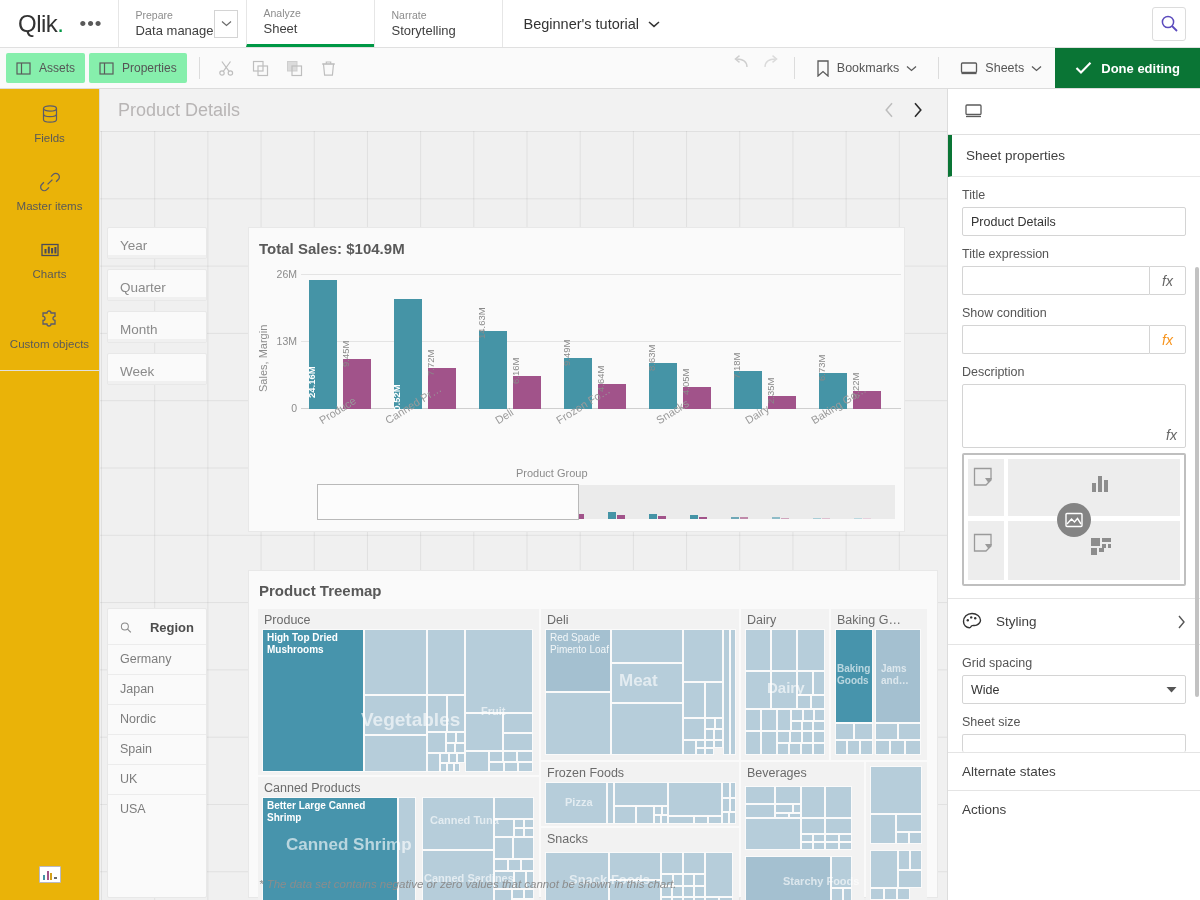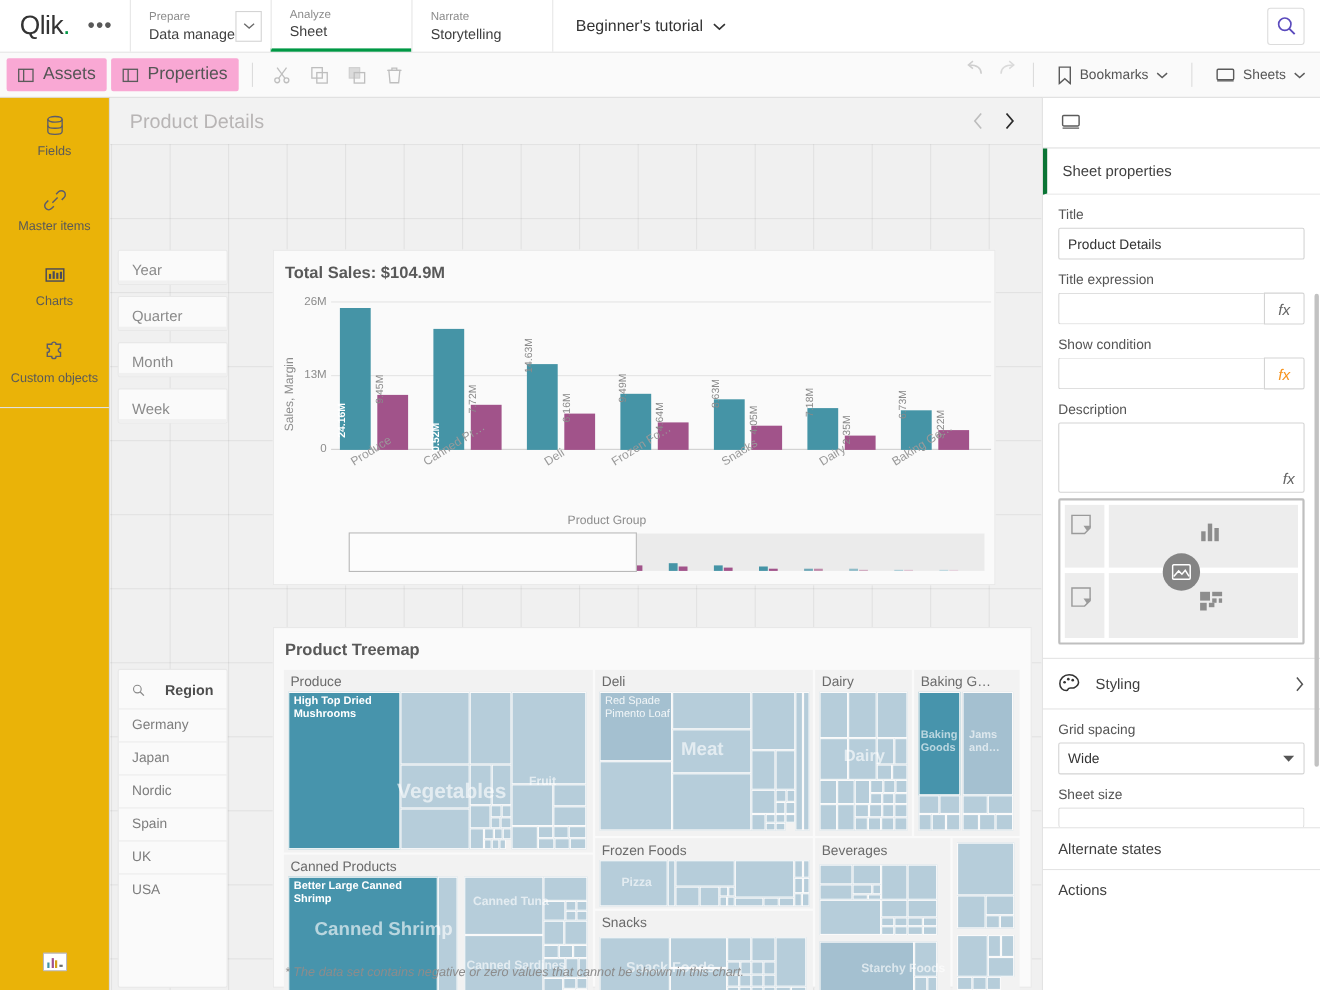--- a/index.html
+++ b/index.html
@@ -53,22 +53,22 @@
 
   
   .toolbar {
     position: absolute; left: 0; top: 48px; width: 1200px; height: 41px;
     background: #fafafa; border-bottom: 1px solid #dcdcdc;
     display: flex; align-items: stretch;
   }
   .tb-left { display: flex; align-items: center; padding-left: 6px; gap: 4px; }
   .tb-toggle {
     display: flex; align-items: center; gap: 8px; height: 30px; padding: 0 10px;
-    background: #f9a8d4; border-radius: 2px; cursor: pointer;
-    font-size: 16px; color: #555;
+    background: #86efac; border-radius: 2px; cursor: pointer;
+    font-size: 12px; color: #555;
   }
   .tb-divider { width: 1px; height: 22px; background: #dcdcdc; margin: 0 8px; align-self: center; }
   .tb-icon {
     width: 30px; height: 30px; display: flex; align-items: center; justify-content: center;
     cursor: pointer; opacity: .45;
   }
   .tb-spacer { flex: 1; }
   .tb-right { display: flex; align-items: stretch; }
   .tb-grp {
     display: flex; align-items: center; gap: 7px; padding: 0 13px; cursor: pointer;
@@ -371,20 +371,26 @@
       <div class="tb-divider"></div>
       <div class="tb-grp">
         <svg width="18" height="15" viewBox="0 0 18 15">
           <rect x="1.5" y="2" width="15" height="9.5" rx="1" fill="none" stroke="#5b5b5b" stroke-width="1.3"></rect>
           <line x1="1.5" y1="12.5" x2="16.5" y2="12.5" stroke="#5b5b5b" stroke-width="1.3"></line>
         </svg>
         <span>Sheets</span>
         <svg width="11" height="7" viewBox="0 0 11 7">
             <path d="M1 1.5 L5.5 5.5 L10 1.5" fill="none" stroke="#5b5b5b" stroke-width="1.3"></path>
           </svg>
+      </div>
+      <div class="done-btn">
+        <svg width="17" height="14" viewBox="0 0 17 14">
+          <path d="M1.5 7 L6 11.6 L15.5 1.8" fill="none" stroke="#fff" stroke-width="2.1"></path>
+        </svg>
+        <span>Done editing</span>
       </div>
     </div>
   </div>
 
   <div class="rail">
     <div class="rail-item">
       <svg width="22" height="22" viewBox="0 0 22 22">
         <ellipse cx="11" cy="5.5" rx="6.5" ry="2.6" fill="none" stroke="#5b5b6b" stroke-width="1.2"></ellipse>
         <path d="M4.5 5.5 L4.5 16.5 C4.5 18 7.4 19.1 11 19.1 C14.6 19.1 17.5 18 17.5 16.5 L17.5 5.5" fill="none" stroke="#5b5b6b" stroke-width="1.2"></path>
         <path d="M4.5 11 C4.5 12.5 7.4 13.6 11 13.6 C14.6 13.6 17.5 12.5 17.5 11" fill="none" stroke="#5b5b6b" stroke-width="1.2"></path>

